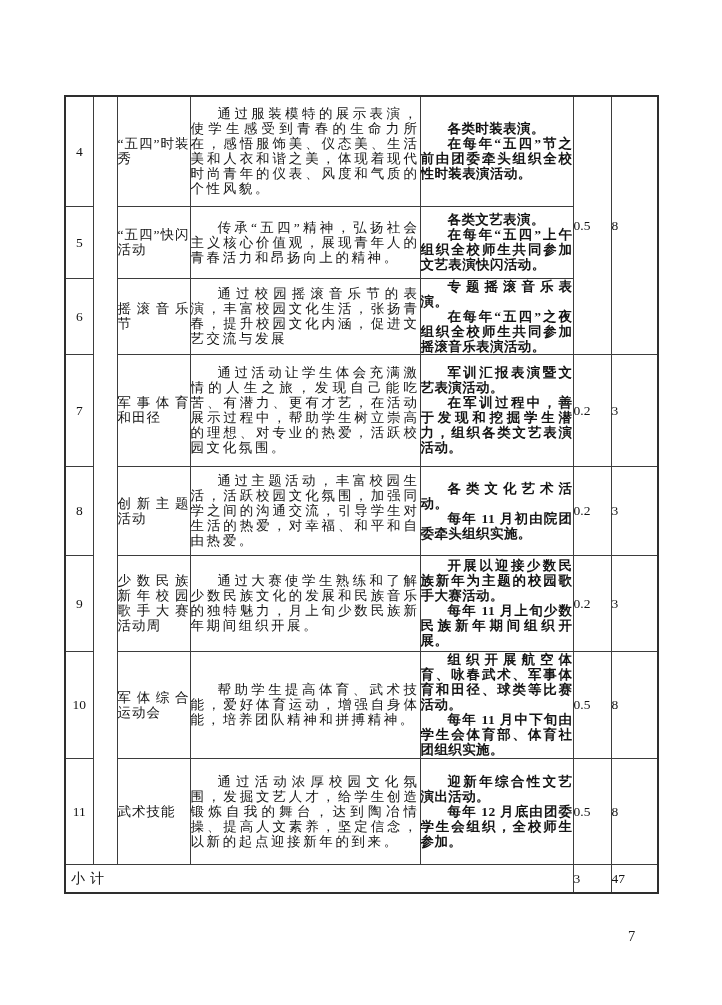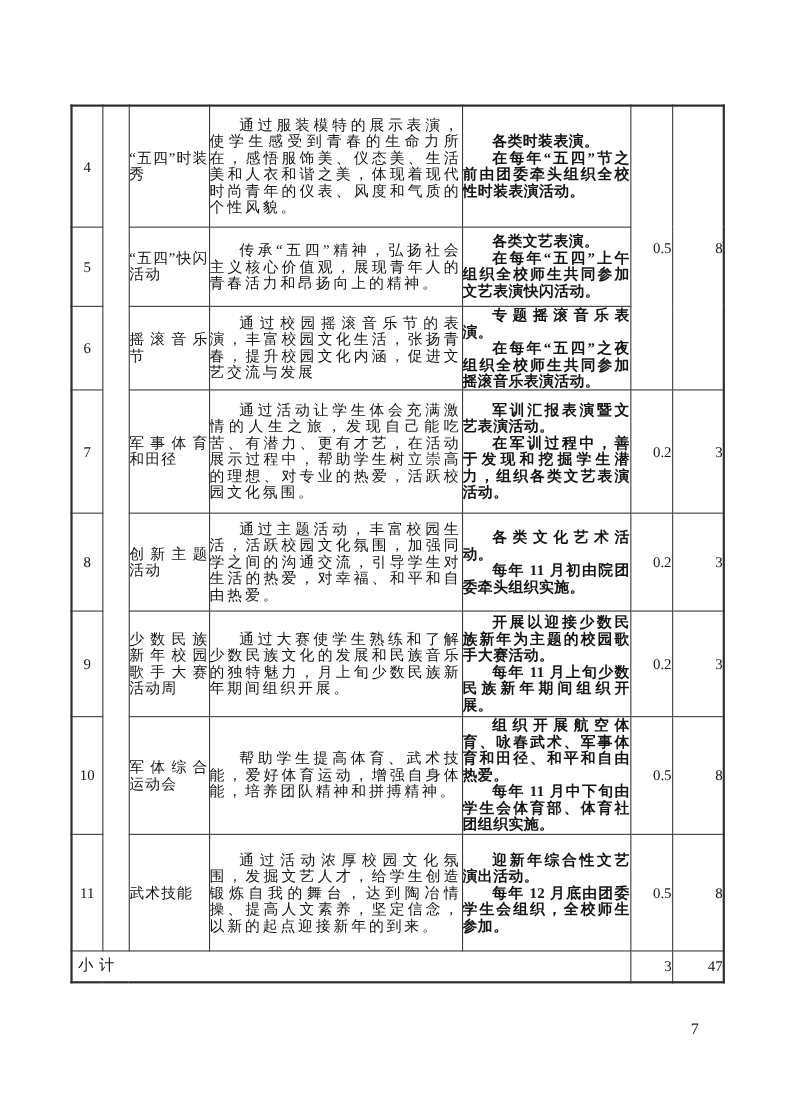--- a/index.html
+++ b/index.html
@@ -64,21 +64,21 @@
   }
   td.c-notes p {
     margin: 0;
     text-indent: 2em;
     text-align: justify;
     text-justify: inter-character;
     letter-spacing: 0.4px;
     font-weight: bold;
   }
   td.c-num {
-    text-align: right;
+    text-align: left;
     font-size: 14px;
     letter-spacing: 0;
   }
   tr.subtotal-row td.c-subtotal {
     text-align: left;
     letter-spacing: 5px;
     text-indent: 5px;
     font-size: 14px;
   }
   .page-number {
@@ -187,21 +187,21 @@
       <td class="c-num">3</td>
     </tr>
 
     <tr style="height:107px">
       <td class="c-no">10</td>
       <td class="c-name">军体综合运动会</td>
       <td class="c-desc">
         <p>帮助学生提高体育、武术技能，爱好体育运动，增强自身体能，培养团队精神和拼搏精神。</p>
       </td>
       <td class="c-notes">
-        <p>组织开展航空体育、咏春武术、军事体育和田径、和平和自由热爱。</p>
+        <p>组织开展航空体育、咏春武术、军事体育和田径、球类等比赛活动。</p>
         <p>每年 11 月中下旬由学生会体育部、体育社团组织实施。</p>
       </td>
       <td class="c-num">0.5</td>
       <td class="c-num">8</td>
     </tr>
 
     <tr style="height:106px">
       <td class="c-no">11</td>
       <td class="c-name">武术技能</td>
       <td class="c-desc">

